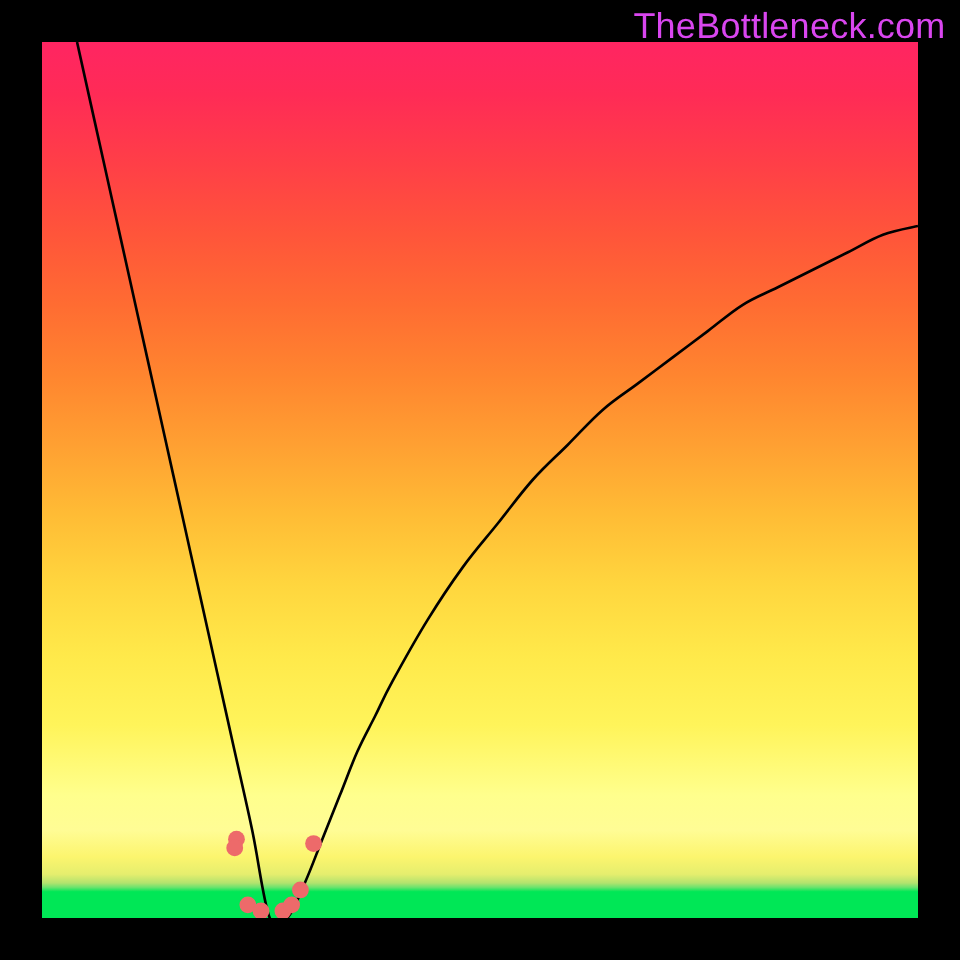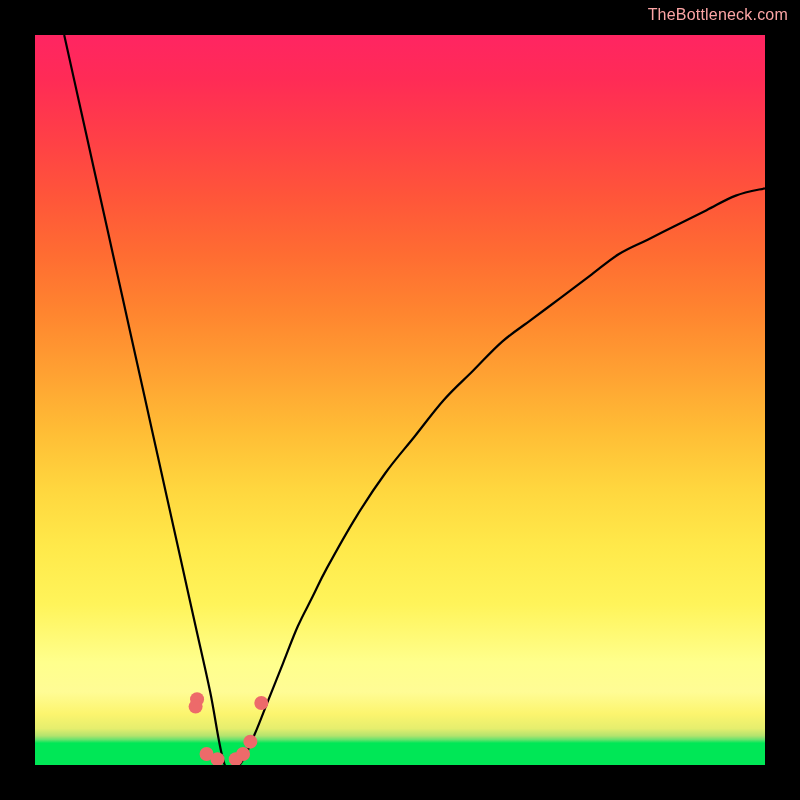--- a/index.html
+++ b/index.html
@@ -14,22 +14,22 @@
   .outer {
     position: relative;
     width: 800px;
     height: 800px;
     background: #000;
   }
   .watermark {
     position: absolute;
     top: 6px;
     right: 12px;
-    color: #fca5a5;
-    font-size: 16px;
+    color: #d946ef;
+    font-size: 30px;
     font-weight: 500;
     letter-spacing: 0.2px;
     z-index: 10;
     text-align: center;
   }
   .plot-area {
     position: absolute;
     left: 35px;
     top: 35px;
     width: 730px;

